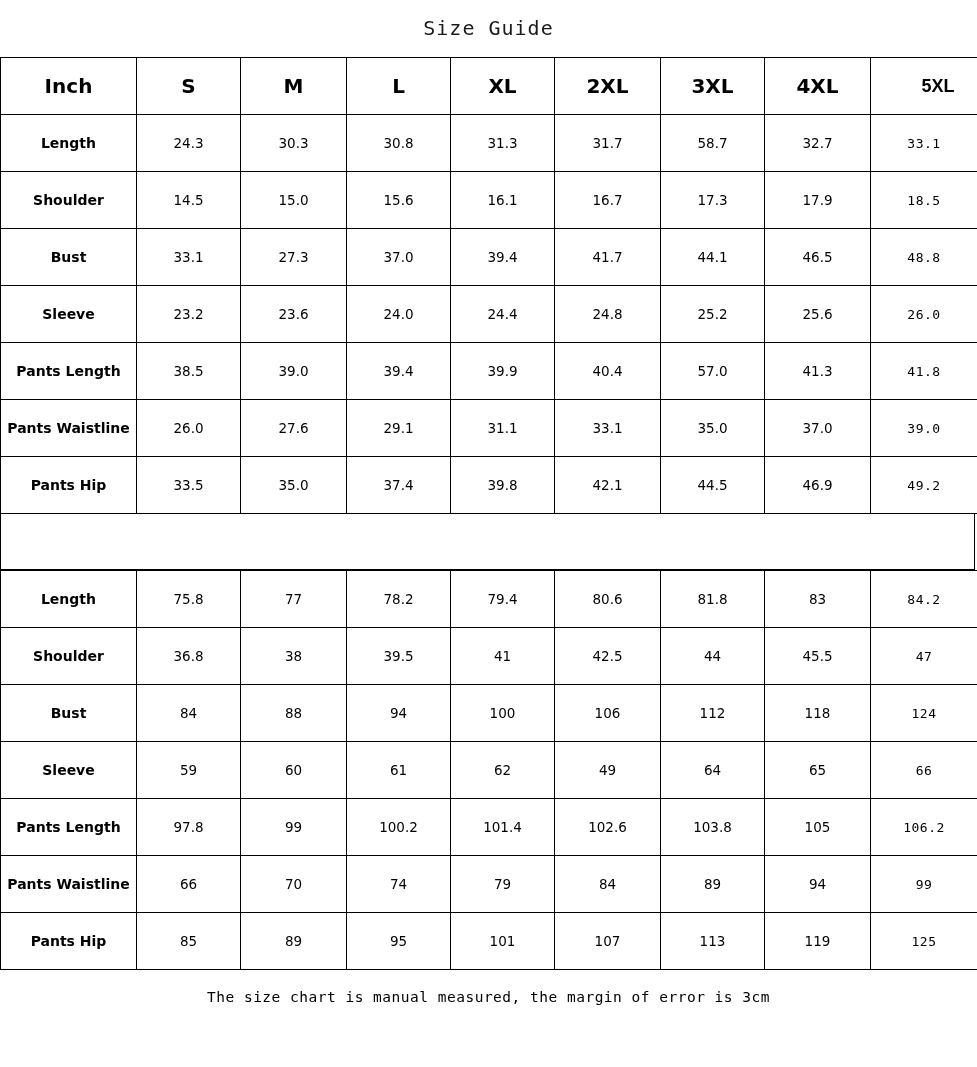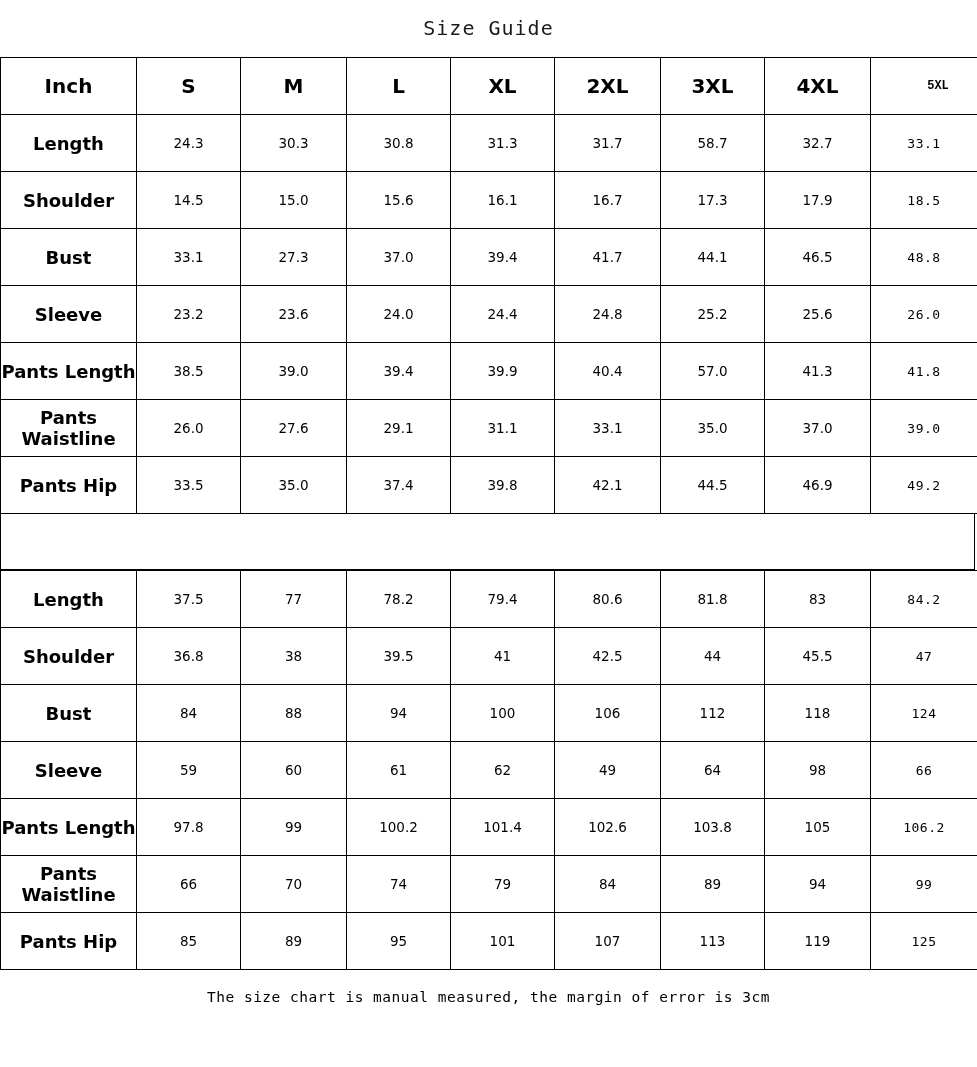--- a/index.html
+++ b/index.html
@@ -37,34 +37,34 @@
   table.size-table td {
     border: 1px solid #000000;
     text-align: center;
     vertical-align: middle;
     font-size: 13.5px;
     height: 56px;
     padding: 0;
   }
   table.size-table td.rowhead {
     font-weight: bold;
-    font-size: 18px;
+    font-size: 14px;
   }
   table.size-table td.colhead {
     font-weight: bold;
     font-size: 20px;
   }
   table.size-table td.lastcol {
     font-family: "DejaVu Sans Mono", monospace;
     font-size: 13px;
     letter-spacing: 0.5px;
   }
   table.size-table td.lastcol.colhead {
-    font-family: Liberation Mono, monospace;
-    font-size: 12px;
+    font-family: Liberation Sans, sans-serif;
+    font-size: 18px;
     letter-spacing: 0;
     padding-left: 28px;
   }
   col.c0 { width: 136px; }
   col.c1 { width: 104px; }
   col.c2 { width: 106px; }
   col.c3 { width: 104px; }
   col.c4 { width: 104px; }
   col.c5 { width: 106px; }
   col.c6 { width: 104px; }
@@ -213,21 +213,21 @@
         <col class="c4">
       <col class="c5">
         <col class="c6">
         <col class="c7">
         <col class="c8">
     </colgroup>
     <tbody>
 
       <tr>
         <td class="rowhead">Length</td>
-        <td>37.5</td>
+        <td>75.8</td>
         <td>77</td>
         <td>78.2</td>
         <td>79.4</td>
         <td>80.6</td>
         <td>81.8</td>
         <td>83</td>
         <td class="lastcol">84.2</td>
       </tr>
       <tr>
         <td class="rowhead">Shoulder</td>
@@ -252,21 +252,21 @@
         <td class="lastcol">124</td>
       </tr>
       <tr>
         <td class="rowhead">Sleeve</td>
         <td>59</td>
         <td>60</td>
         <td>61</td>
         <td>62</td>
         <td>49</td>
         <td>64</td>
-        <td>98</td>
+        <td>65</td>
         <td class="lastcol">66</td>
       </tr>
       <tr>
         <td class="rowhead">Pants Length</td>
         <td>97.8</td>
         <td>99</td>
         <td>100.2</td>
         <td>101.4</td>
         <td>102.6</td>
         <td>103.8</td>

